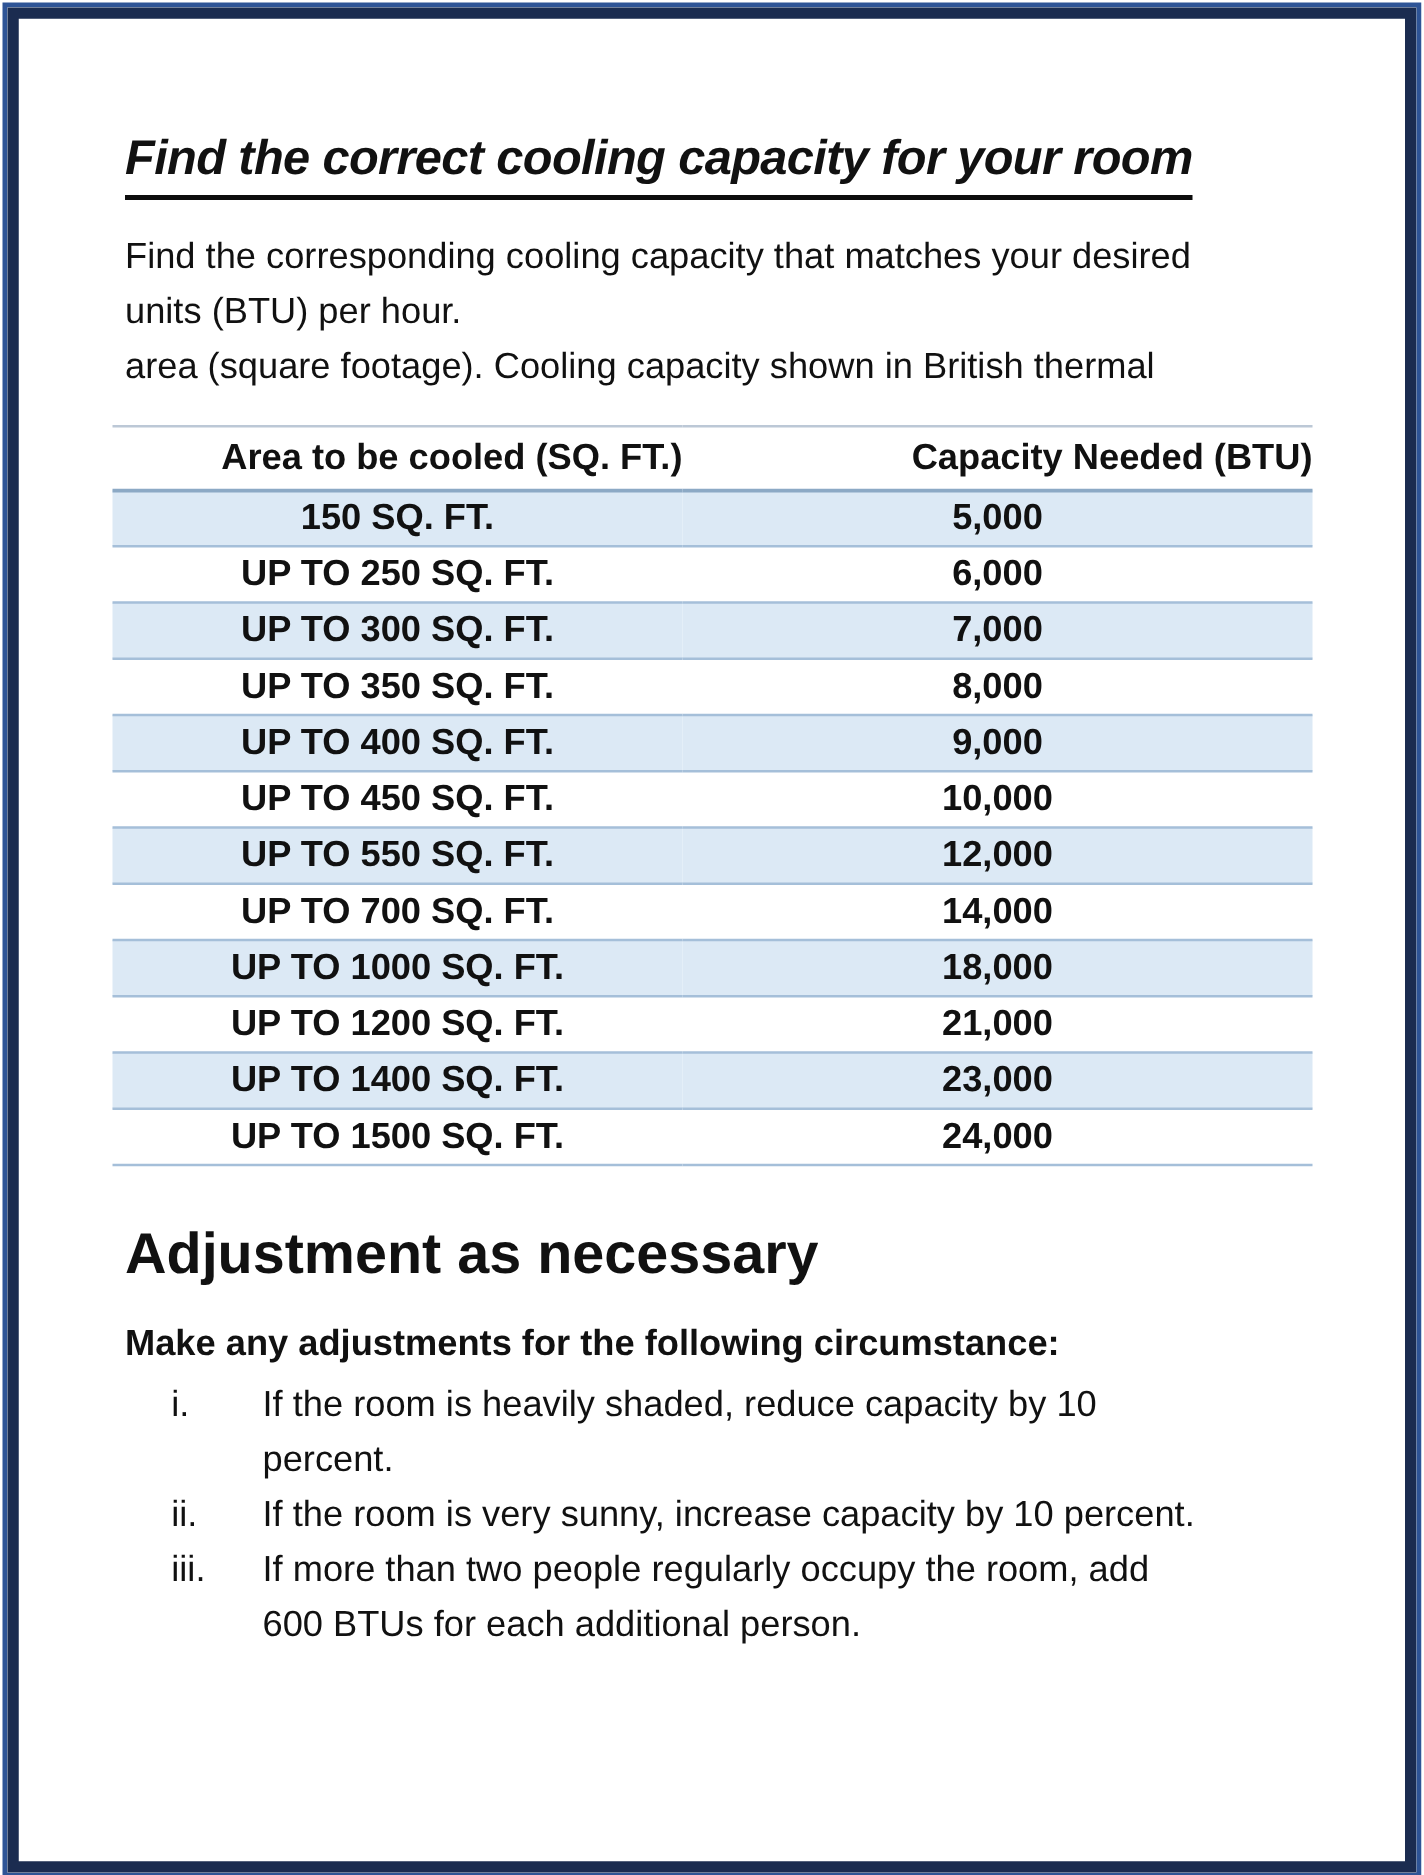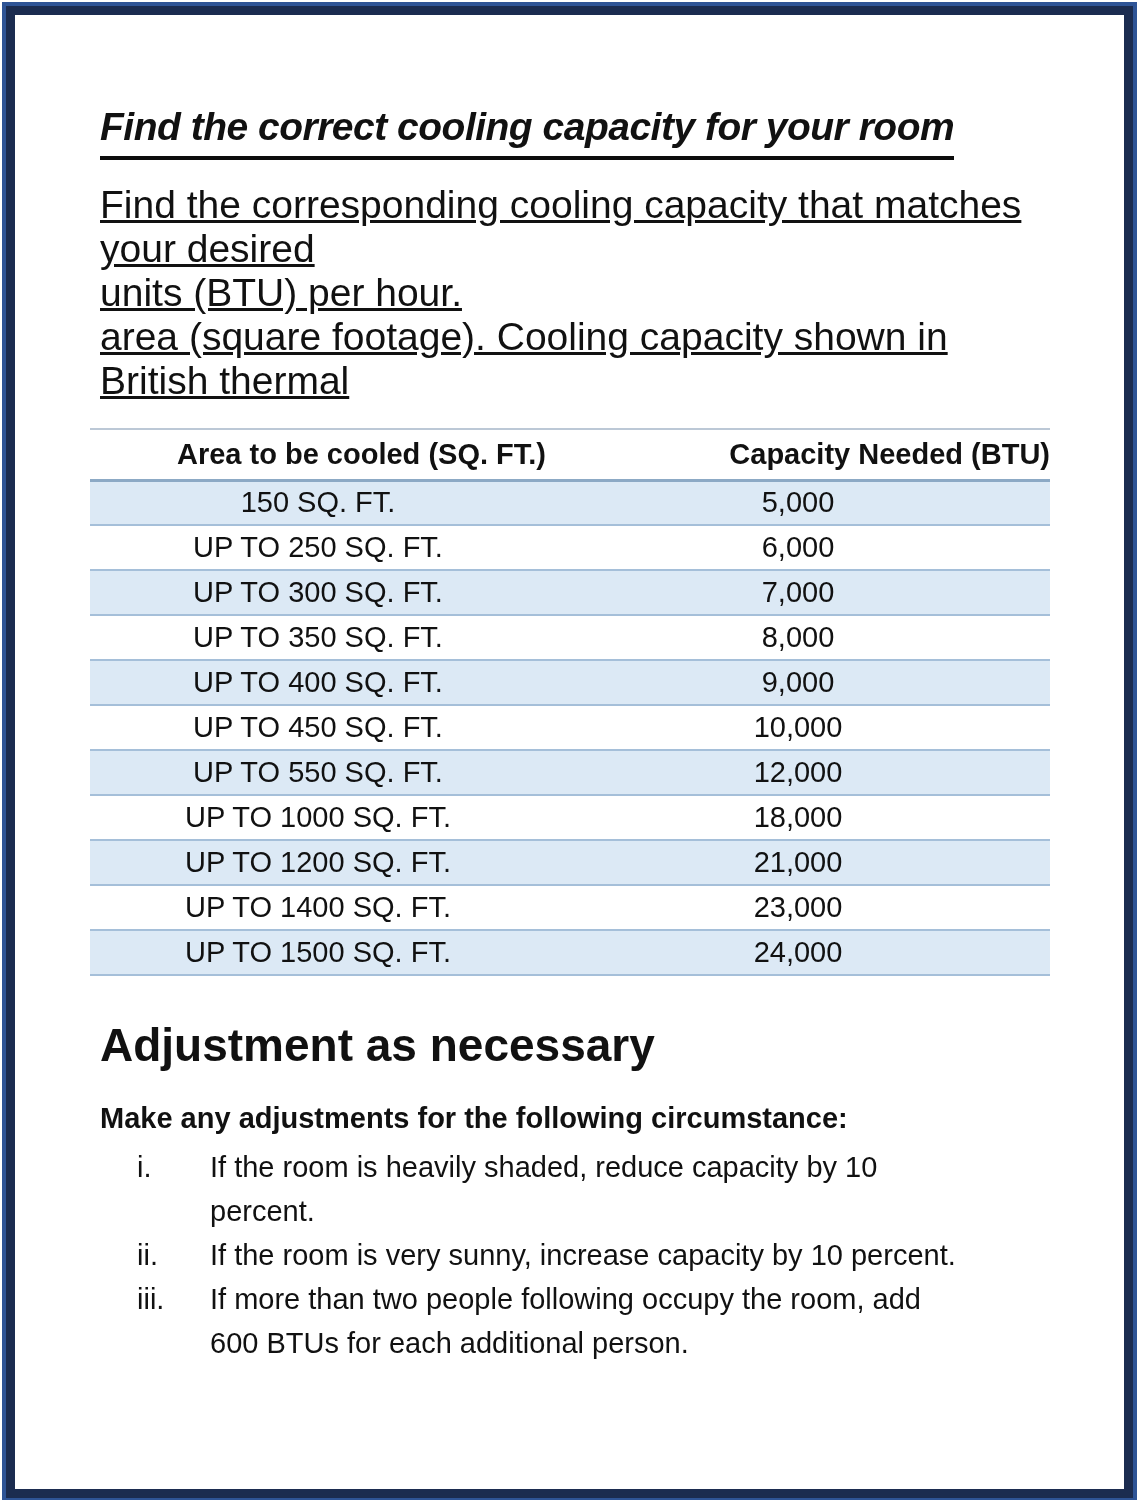--- a/index.html
+++ b/index.html
@@ -27,21 +27,21 @@
     letter-spacing:-0.5px; white-space:nowrap;
   }
   .title span{
     display:inline-block;
     border-bottom:4px solid #0d0d0d;
     padding-bottom:7px;
   }
 
   .intro{
     margin:23px 0 0 10px;
-    font-size:39px; line-height:44px;text-decoration:underline;
+    font-size:29px; line-height:44px;
   }
 
   table.cool{
     margin-top:25px;
     width:960px;
     border-collapse:collapse;
     table-layout:fixed;
     font-size:29px;
   }
   table.cool col.c1{ width:47.5%; }
@@ -49,20 +49,21 @@
   table.cool th{
     font-weight:bold; text-align:right; vertical-align:middle;
     height:51px;
     border-top:2px solid #bcc8d6;
     border-bottom:3px solid var(--header-line,#8ca9c5);
   }
   table.cool td{
     text-align:center; vertical-align:middle;
     height:45px;
     border-bottom:2px solid var(--table-line,#a5bfd9);
+    font-weight:bold;
   }
   table.cool tbody tr:nth-child(odd){ background:var(--band,#dce9f5); }
 
   .adj-heading{
     margin:42px 0 12px 10px;
     font-size:46px; font-weight:bold;
   }
   .adj-subheading{
     margin:30px 0 0 10px;
     font-size:29px; font-weight:bold;
@@ -120,20 +121,24 @@
             </tr>
           <tr>
               <td>UP TO 450 SQ. FT.</td>
               <td>10,000</td>
             </tr>
           <tr>
               <td>UP TO 550 SQ. FT.</td>
               <td>12,000</td>
             </tr>
           <tr>
+              <td>UP TO 700 SQ. FT.</td>
+              <td>14,000</td>
+            </tr>
+          <tr>
               <td>UP TO 1000 SQ. FT.</td>
               <td>18,000</td>
             </tr>
           <tr>
               <td>UP TO 1200 SQ. FT.</td>
               <td>21,000</td>
             </tr>
           <tr>
               <td>UP TO 1400 SQ. FT.</td>
               <td>23,000</td>
@@ -154,20 +159,20 @@
           <span class="marker">i.</span>
           <div>If the room is heavily shaded, reduce capacity by 10</div>
           <div>percent.</div>
         </div>
         <div class="list-item">
           <span class="marker">ii.</span>
           <div>If the room is very sunny, increase capacity by 10 percent.</div>
         </div>
         <div class="list-item">
           <span class="marker">iii.</span>
-          <div>If more than two people following occupy the room, add</div>
+          <div>If more than two people regularly occupy the room, add</div>
           <div>600 BTUs for each additional person.</div>
         </div>
       </div>
 
     </div>
   </div>
 </div>
 
 </body></html>

